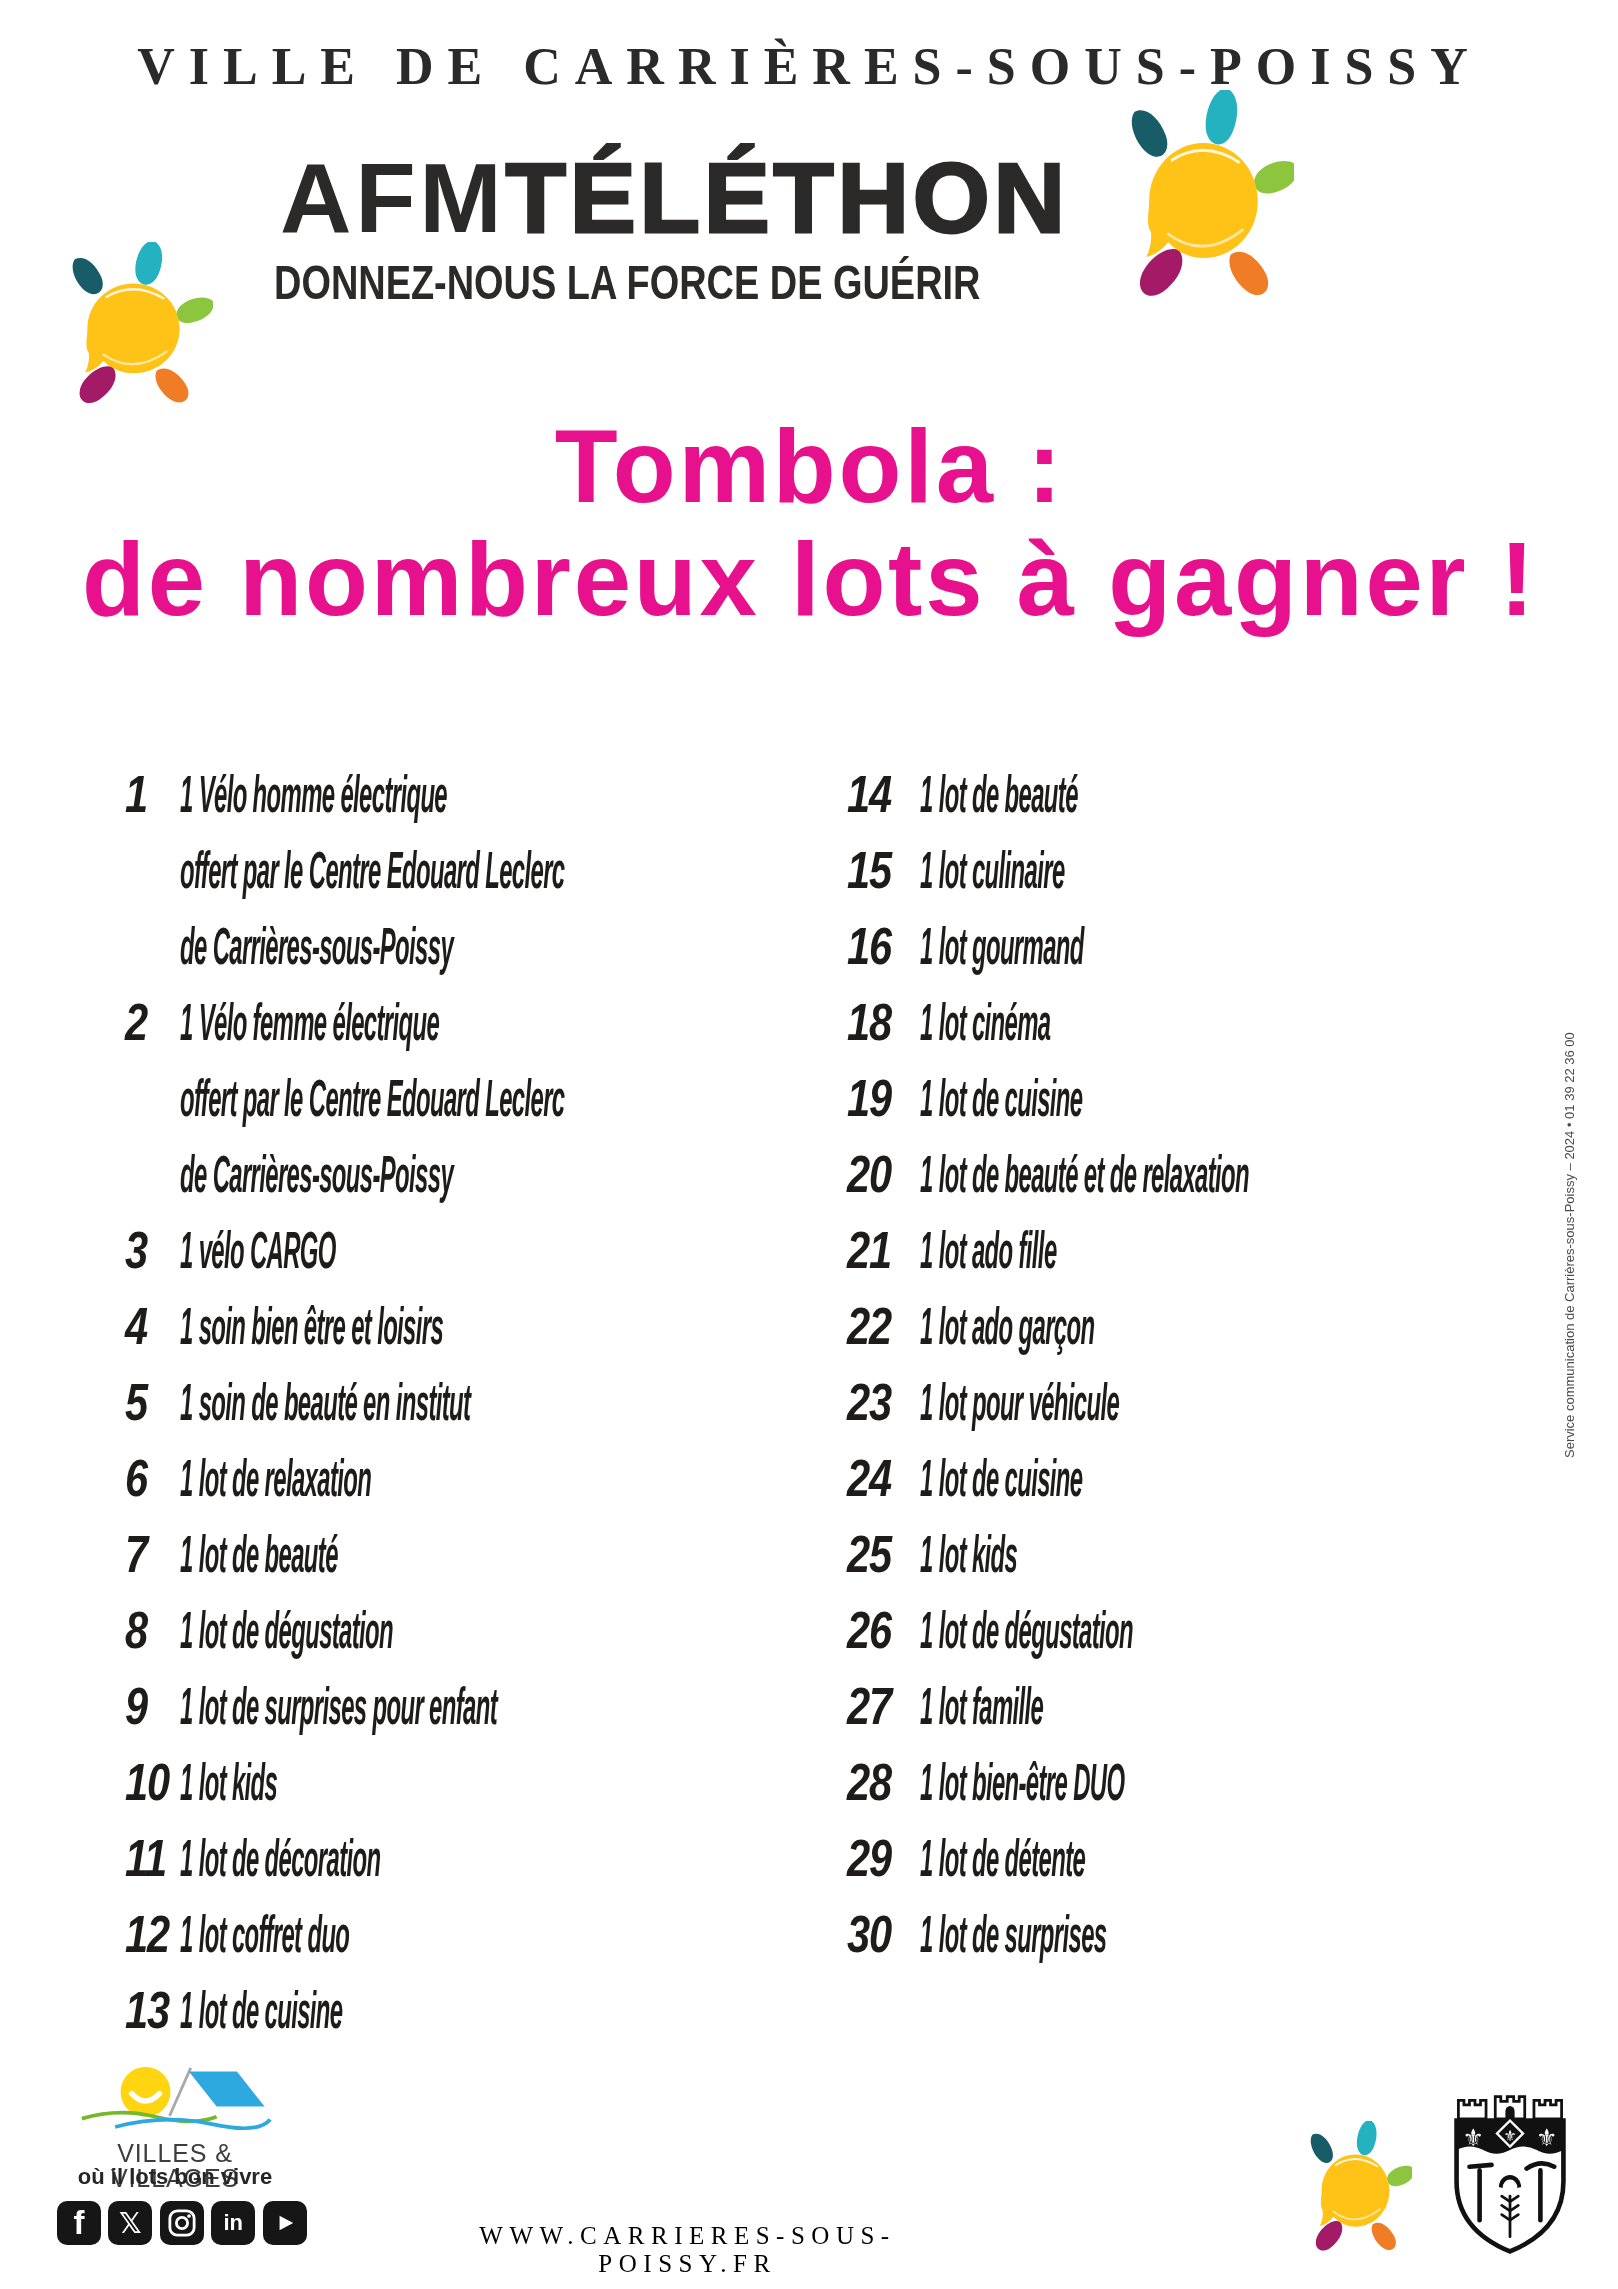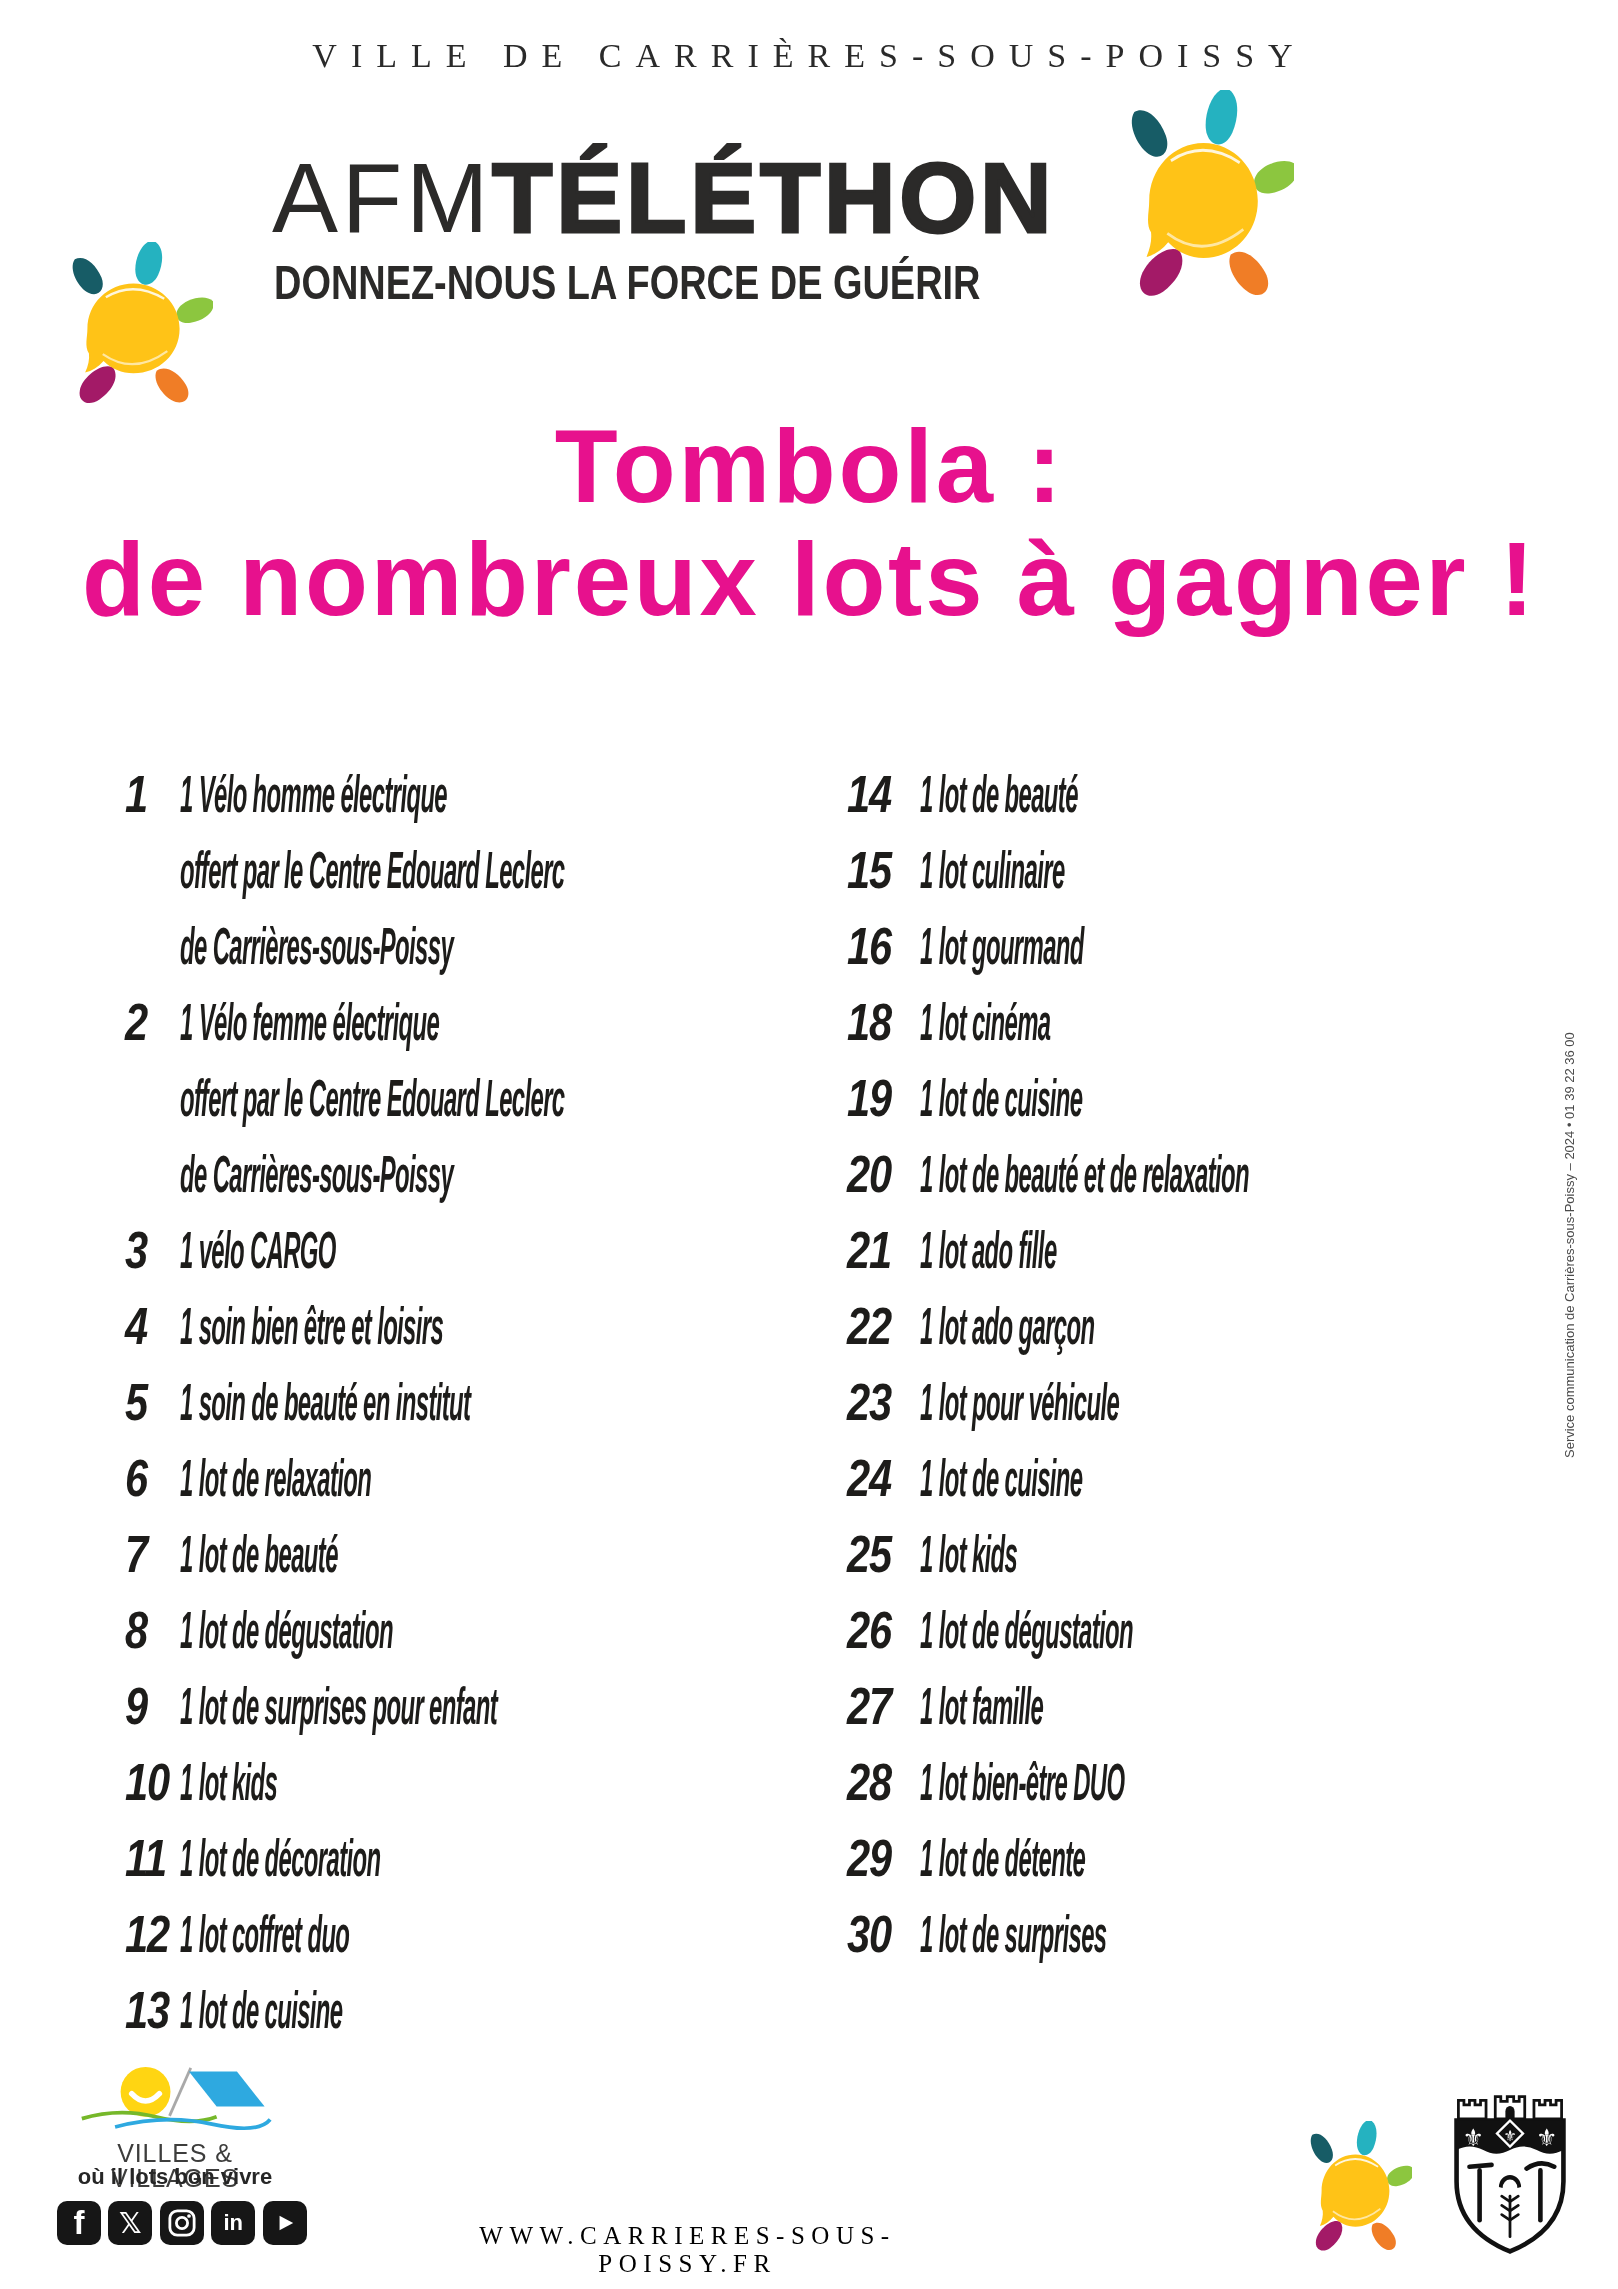--- a/index.html
+++ b/index.html
@@ -3,26 +3,26 @@
 <meta charset="utf-8">
 <style>
   html,body{margin:0;padding:0;background:#e8e8e8;}
   .page{position:relative;width:1619px;height:2290px;background:#ffffff;overflow:hidden;
         font-family:"Liberation Sans","DejaVu Sans",sans-serif;color:#231f20;}
   .abs{position:absolute;}
 
   
   .city-line{left:0;right:0;top:37px;text-align:center;
     font-family:"Liberation Serif","DejaVu Serif",serif;
-    font-size:34px;letter-spacing:14px;color:#2a2a2a;}
+    font-size:52px;letter-spacing:14px;color:#2a2a2a;font-weight:bold;}
 
   
   .wordmark{left:272px;top:148px;font-weight:bold;font-size:99px;letter-spacing:3.7px;
     color:#2b2a29;white-space:nowrap;line-height:1;}
-  .wordmark .afm{font-weight:normal;}
+  .wordmark .afm{font-weight:bold;margin-left:8px;}
   .wordmark .telethon{font-weight:bold;-webkit-text-stroke:2.8px #2b2a29;}
   .tagline{left:274px;top:251px;font-weight:bold;font-size:48px;color:#2b2a29;
     line-height:1;white-space:nowrap;margin-top:8px;}
   .squeeze{display:inline-block;transform-origin:0 50%;white-space:nowrap;}
 
   
   .title-block{left:0;right:0;top:410px;text-align:center;font-weight:bold;
     line-height:113px;font-size:103px;letter-spacing:2.8px;}
 
   

